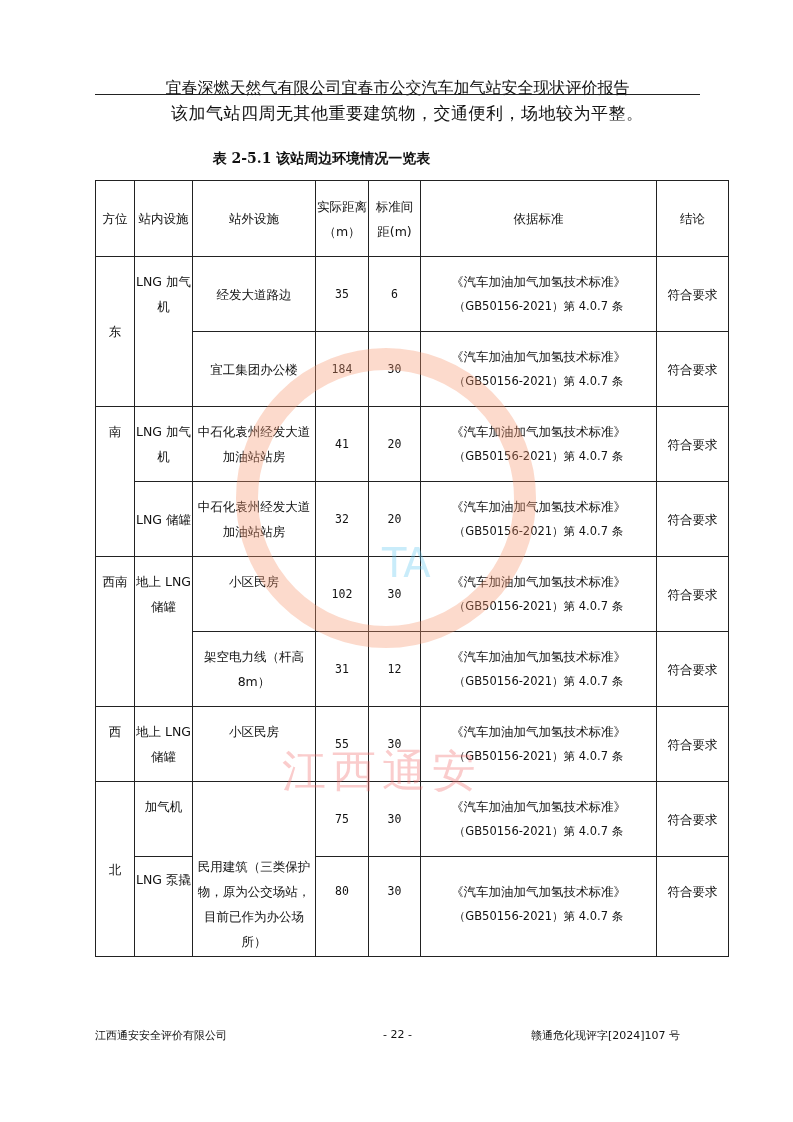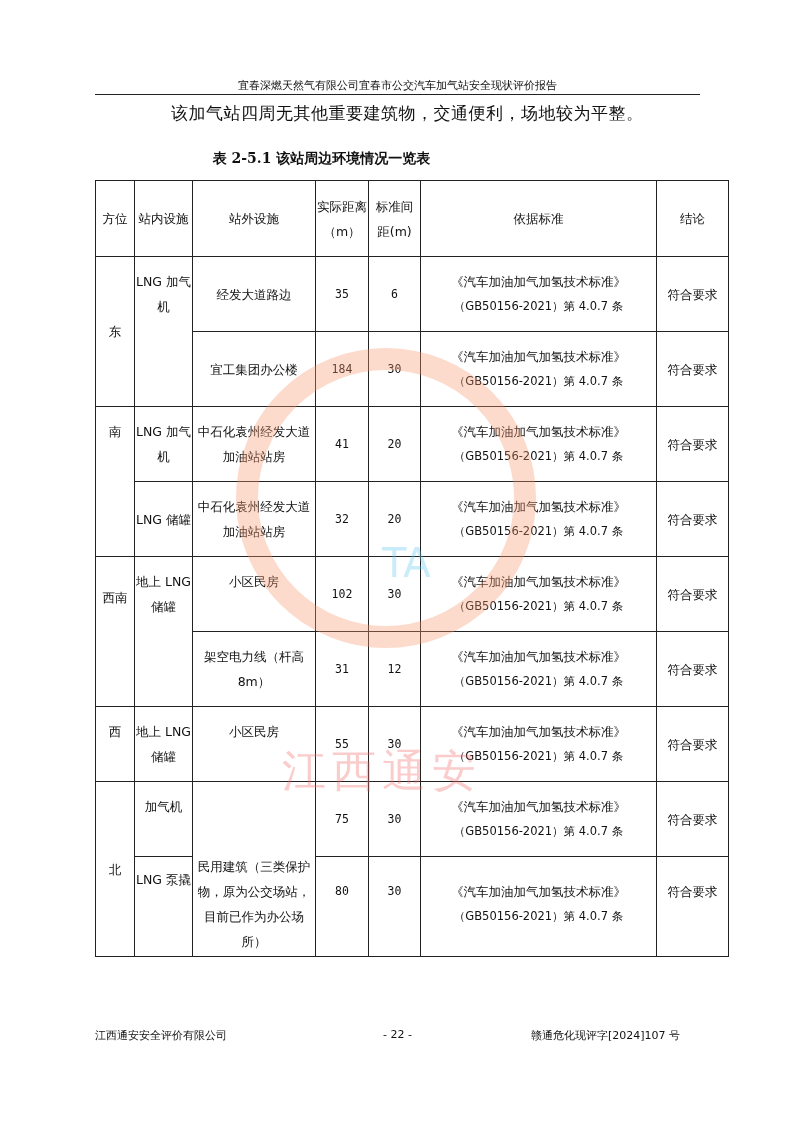--- a/index.html
+++ b/index.html
@@ -1,17 +1,17 @@
 <!DOCTYPE html>
 <html><head>
 <meta charset="utf-8">
 <style>
   html,body{margin:0;padding:0;background:#fff;}
   body{width:793px;height:1122px;position:relative;overflow:hidden;font-family:"DejaVu Sans",sans-serif;color:#111;}
-  .header{position:absolute;left:95px;top:78px;width:605px;text-align:center;font-size:11px;letter-spacing:0px;font-family:Liberation Serif, serif;}
+  .header{position:absolute;left:95px;top:78px;width:605px;text-align:center;font-size:16px;letter-spacing:0px;font-family:Liberation Serif, serif;}
   .header-rule{position:absolute;left:95px;top:94px;width:605px;height:0;border-top:1px solid #222;}
   .intro{position:absolute;left:131px;top:102px;font-size:17px;letter-spacing:0.5px;margin-left:40px;}
   .caption{position:absolute;left:0;width:643px;top:150px;text-align:center;font-family:"DejaVu Serif",serif;font-weight:bold;font-size:14px;}
   table.env{position:absolute;left:95px;top:180px;width:633px;border-collapse:collapse;font-size:12.5px;table-layout:fixed;}
   table.env td, table.env th{border:1px solid #222;text-align:center;vertical-align:middle;font-weight:normal;padding:0 1px;line-height:25px;}
   table.env th{height:75px;}
   .r75{height:75px;}
   .num{font-family:"DejaVu Sans Mono",monospace;font-size:11.5px;}
   .std-l2{font-size:11.5px;}
   .footer{position:absolute;top:1028px;font-size:11px;}
@@ -94,21 +94,21 @@
     <td class="num">32</td>
     <td class="num">20</td>
     <td>
           <div>《汽车加油加气加氢技术标准》</div>
           <div class="std-l2">（GB50156-2021）第 4.0.7 条</div>
         </td>
     <td>符合要求</td>
   </tr>
 
   <tr class="r75">
-    <td rowspan="2" style="vertical-align:top;padding-top:28px">西南</td>
+    <td rowspan="2" style="vertical-align:top;padding-top:12px">西南</td>
     <td rowspan="2" style="vertical-align:top;padding-top:12px">地上 LNG 储罐</td>
     <td style="vertical-align:top;padding-top:12px">小区民房</td>
     <td class="num">102</td>
     <td class="num">30</td>
     <td>
           <div>《汽车加油加气加氢技术标准》</div>
           <div class="std-l2">（GB50156-2021）第 4.0.7 条</div>
         </td>
     <td>符合要求</td>
   </tr>

